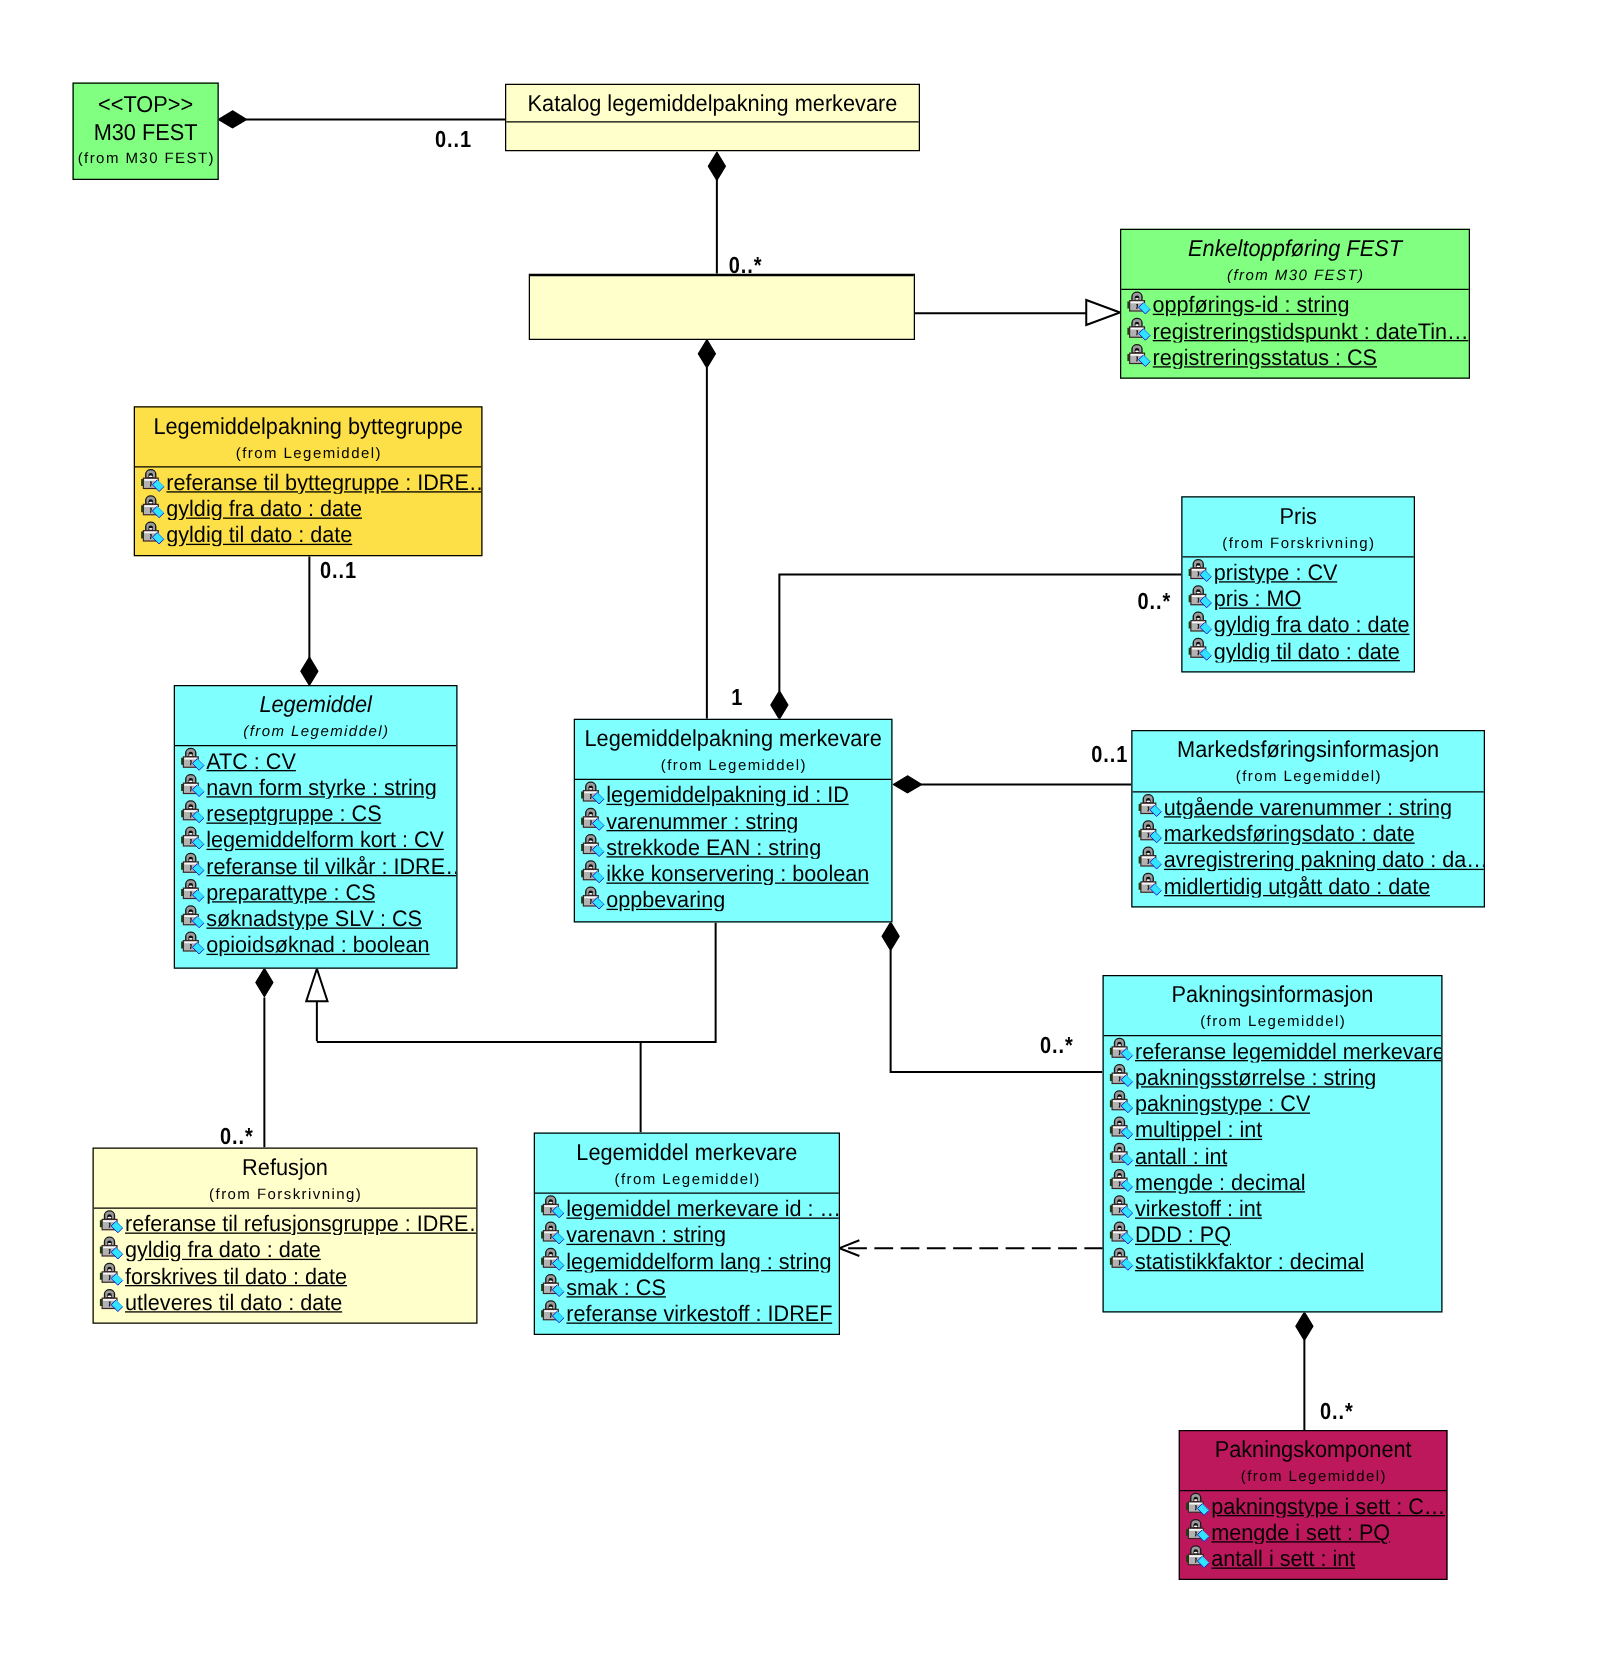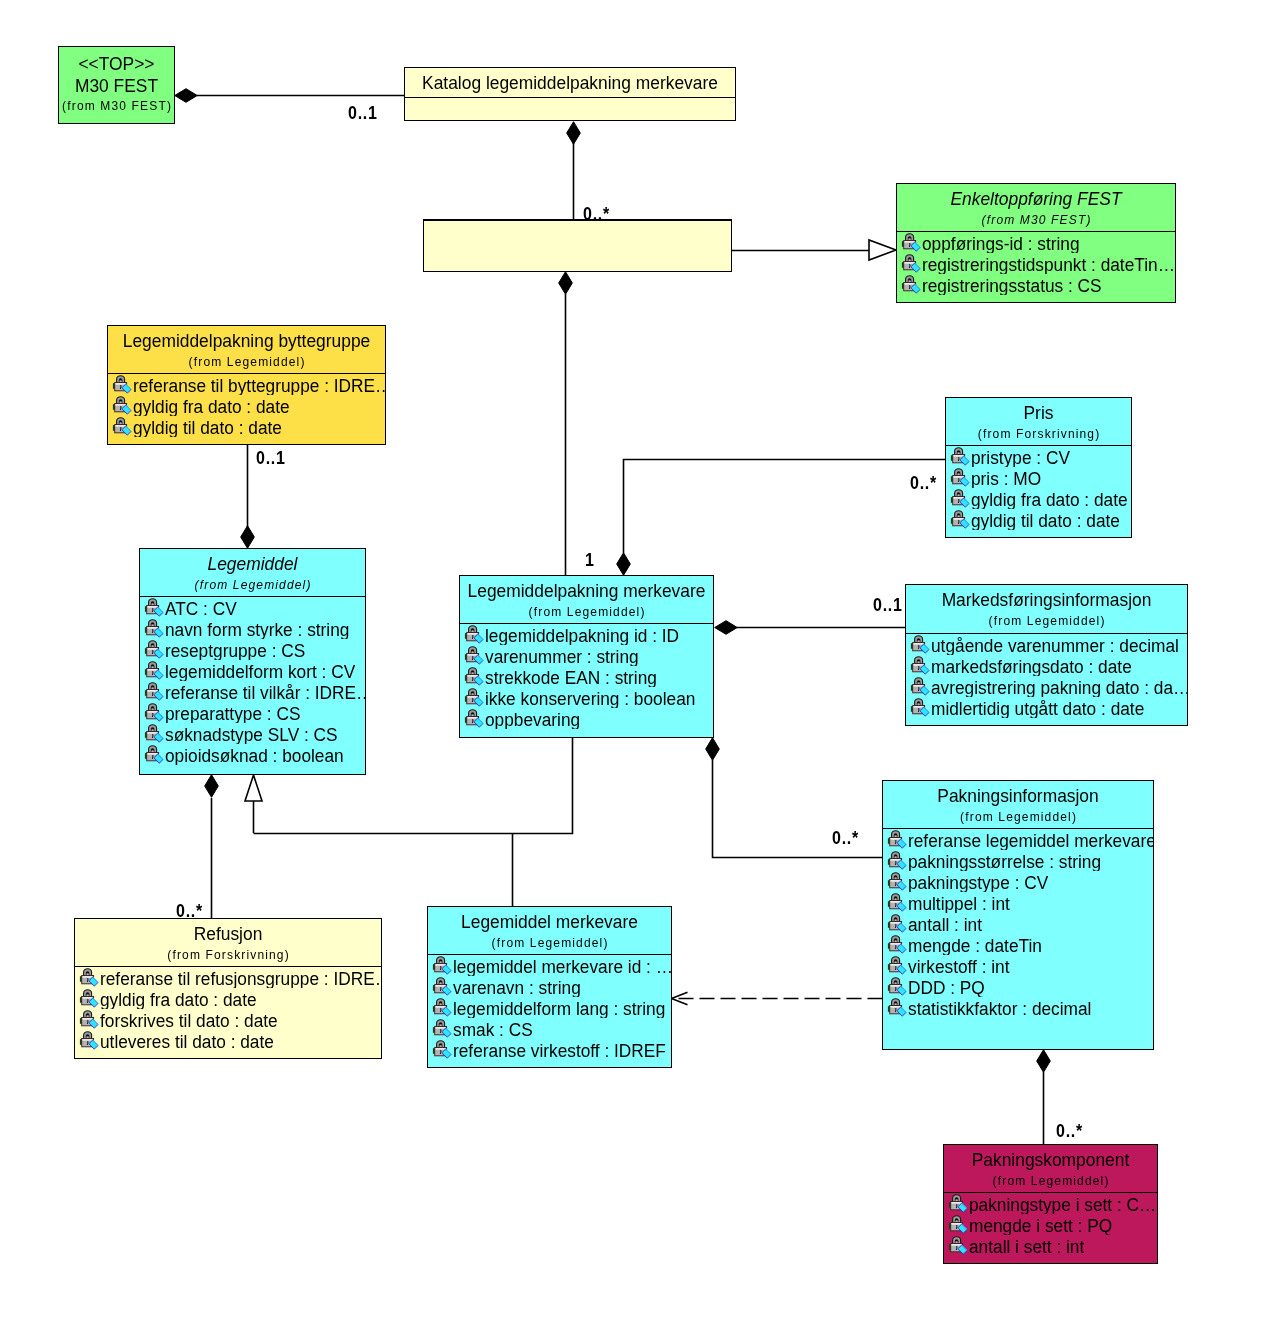--- a/index.html
+++ b/index.html
@@ -3,21 +3,21 @@
 <meta charset="utf-8">
 <style>
   html,body{margin:0;padding:0;background:#ffffff;}
   #canvas{position:relative;width:1281px;height:1326px;background:#fff;overflow:hidden;
     font-family:"Liberation Sans", sans-serif;-webkit-font-smoothing:antialiased;}
   .cls{position:absolute;border:1px solid #000;box-sizing:border-box;z-index:3;}
   .hdr{text-align:center;box-sizing:border-box;padding-top:5px;}
   .nm{font-size:17.4px;color:#000;line-height:20px;white-space:nowrap;transform:scaleY(1.06);transform-origin:50% 85%;}
   .pkg{font-size:12px;color:#000;line-height:15px;white-space:nowrap;letter-spacing:1.15px;
        padding-left:1.15px;position:relative;top:4px;}
-  .attrs{border-top:1px solid #000;}
+  .attrs{border-top:1px solid #000;text-decoration:underline;}
   .row{font-size:17.3px;color:#000;line-height:21px;height:21px;white-space:nowrap;
        display:flex;align-items:flex-start;padding-left:4px;overflow:hidden;}
   .row .txt{overflow:hidden;text-overflow:clip;display:block;transform:scaleY(1.04);transform-origin:50% 80%;position:relative;top:2px;left:1px;}
   .ital{font-style:italic;}
   .cls.has-stereo .hdr{padding-top:6px;}
   .cls.has-stereo .nm{line-height:22px;}
   .cls.has-stereo .pkg{line-height:16px;top:1px;}
   .mult{position:absolute;font-size:16px;font-weight:bold;color:#000;white-space:nowrap;z-index:4;
         line-height:16px;font-family:"Liberation Sans", sans-serif;
         transform:scaleY(1.16);transform-origin:0% 100%;letter-spacing:0.75px;}
@@ -49,21 +49,21 @@
       <polygon points="211.5,774.7 218.3,786 211.5,797.3 204.7,786" fill="#000" stroke="#000" stroke-width="1"></polygon>
       <polyline points="572.5,738 572.5,833.5 253.5,833.5" fill="none" stroke="#000" stroke-width="1.6"></polyline>
       <polyline points="512.5,833 512.5,906" fill="none" stroke="#000" stroke-width="1.6"></polyline>
       <polyline points="253.5,833 253.5,801" fill="none" stroke="#000" stroke-width="1.6"></polyline>
       <polygon points="253.5,775 245,801 262,801" fill="#fff" stroke="#000" stroke-width="1.6"></polygon>
       <polyline points="882.5,998.5 675.5,998.5" fill="none" stroke="#000" stroke-width="1.6" stroke-dasharray="15 6"></polyline>
       <path d="M 687.5 992.2 L 671.5 998.5 L 687.5 1004.8" fill="none" stroke="#000" stroke-width="1.6"></path>
       <polyline points="1043.5,1072 1043.5,1144" fill="none" stroke="#000" stroke-width="1.6"></polyline>
       <polygon points="1043.5,1049.7 1050.3,1061 1043.5,1072.3 1036.7,1061" fill="#000" stroke="#000" stroke-width="1"></polygon>
     </svg>
-    <div class="cls has-stereo" style="left: 58px; top: 46px; width: 117px; height: 78px; background: rgb(128, 255, 128);">
+    <div class="cls has-stereo" style="left: 58px; top: 66px; width: 117px; height: 78px; background: rgb(128, 255, 128);">
       <div class="hdr" style="height:78px">
         <div class="nm">&lt;&lt;TOP&gt;&gt;</div>
         <div class="nm">M30 FEST</div>
         <div class="pkg">(from M30 FEST)</div>
       </div>
     </div>
     <div class="cls" style="left: 404px; top: 67px; width: 332px; height: 54px; background: rgb(255, 255, 204);">
       <div class="hdr" style="height:29px">
         <div class="nm">Katalog legemiddelpakning merkevare</div>
       </div>
@@ -493,21 +493,21 @@
               <path d="M6.8 9.6 L6.8 6.9 A1.8 1.6 0 0 1 10.4 6.9 L10.4 9.6 Z" fill="#0f0f0f"></path>
               <ellipse cx="8.6" cy="8.1" rx="1.5" ry="0.65" fill="#ffffff"></ellipse>
               <rect x="0.9" y="10.2" width="2.2" height="5.6" fill="#17420f"></rect>
               <rect x="2.7" y="9.5" width="11.9" height="8.3" fill="#b2b2b2" stroke="#3c2424" stroke-width="0.95"></rect>
               <rect x="3.5" y="10.2" width="10.3" height="1.4" fill="#f7f7f7"></rect>
               <path d="M7.9 12.2 h1.5 v1.6 l-0.5 2.3 h-1.0 l0.5 -2.3 z" fill="#1a1a1a"></path>
             </g>
             <path d="M13.7 11.0 L19.1 16.4 L15.3 20.2 L9.9 14.8 Z" fill="#2fe4ff" stroke="#1f1ccc" stroke-width="0.8"></path>
             <path d="M13.7 11.0 L19.1 16.4" fill="none" stroke="#3cdcff" stroke-width="0.8"></path>
           </svg>
-          <span class="txt">utgående varenummer : decimal</span>
+          <span class="txt">utgående varenummer : string</span>
         </div>
         <div class="row">
           <svg class="icn" width="20" height="22" viewBox="0 0 20 22">
             <g>
               <path d="M4.6 9.6 L4.6 6.2 A4.0 3.5 0 0 1 12.6 6.2 L12.6 9.6 Z" fill="#9b9b9b" stroke="#1a1a1a" stroke-width="1.1"></path>
               <path d="M6.8 9.6 L6.8 6.9 A1.8 1.6 0 0 1 10.4 6.9 L10.4 9.6 Z" fill="#0f0f0f"></path>
               <ellipse cx="8.6" cy="8.1" rx="1.5" ry="0.65" fill="#ffffff"></ellipse>
               <rect x="0.9" y="10.2" width="2.2" height="5.6" fill="#17420f"></rect>
               <rect x="2.7" y="9.5" width="11.9" height="8.3" fill="#b2b2b2" stroke="#3c2424" stroke-width="0.95"></rect>
               <rect x="3.5" y="10.2" width="10.3" height="1.4" fill="#f7f7f7"></rect>
@@ -645,21 +645,21 @@
               <path d="M6.8 9.6 L6.8 6.9 A1.8 1.6 0 0 1 10.4 6.9 L10.4 9.6 Z" fill="#0f0f0f"></path>
               <ellipse cx="8.6" cy="8.1" rx="1.5" ry="0.65" fill="#ffffff"></ellipse>
               <rect x="0.9" y="10.2" width="2.2" height="5.6" fill="#17420f"></rect>
               <rect x="2.7" y="9.5" width="11.9" height="8.3" fill="#b2b2b2" stroke="#3c2424" stroke-width="0.95"></rect>
               <rect x="3.5" y="10.2" width="10.3" height="1.4" fill="#f7f7f7"></rect>
               <path d="M7.9 12.2 h1.5 v1.6 l-0.5 2.3 h-1.0 l0.5 -2.3 z" fill="#1a1a1a"></path>
             </g>
             <path d="M13.7 11.0 L19.1 16.4 L15.3 20.2 L9.9 14.8 Z" fill="#2fe4ff" stroke="#1f1ccc" stroke-width="0.8"></path>
             <path d="M13.7 11.0 L19.1 16.4" fill="none" stroke="#3cdcff" stroke-width="0.8"></path>
           </svg>
-          <span class="txt">mengde : dateTin</span>
+          <span class="txt">mengde : decimal</span>
         </div>
         <div class="row">
           <svg class="icn" width="20" height="22" viewBox="0 0 20 22">
             <g>
               <path d="M4.6 9.6 L4.6 6.2 A4.0 3.5 0 0 1 12.6 6.2 L12.6 9.6 Z" fill="#9b9b9b" stroke="#1a1a1a" stroke-width="1.1"></path>
               <path d="M6.8 9.6 L6.8 6.9 A1.8 1.6 0 0 1 10.4 6.9 L10.4 9.6 Z" fill="#0f0f0f"></path>
               <ellipse cx="8.6" cy="8.1" rx="1.5" ry="0.65" fill="#ffffff"></ellipse>
               <rect x="0.9" y="10.2" width="2.2" height="5.6" fill="#17420f"></rect>
               <rect x="2.7" y="9.5" width="11.9" height="8.3" fill="#b2b2b2" stroke="#3c2424" stroke-width="0.95"></rect>
               <rect x="3.5" y="10.2" width="10.3" height="1.4" fill="#f7f7f7"></rect>

